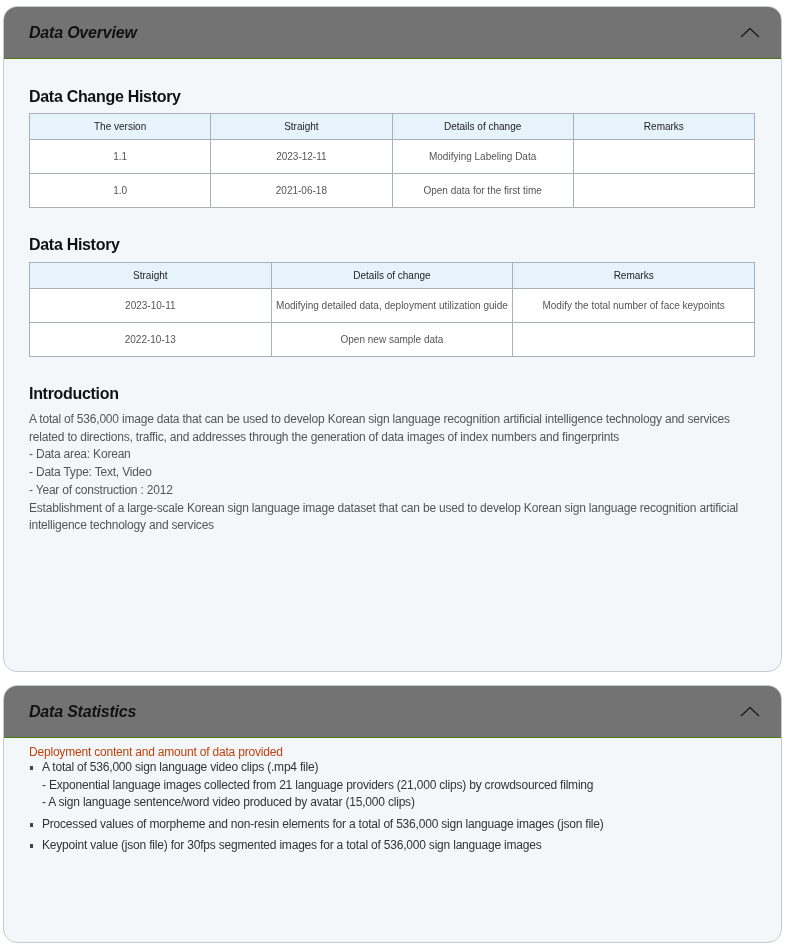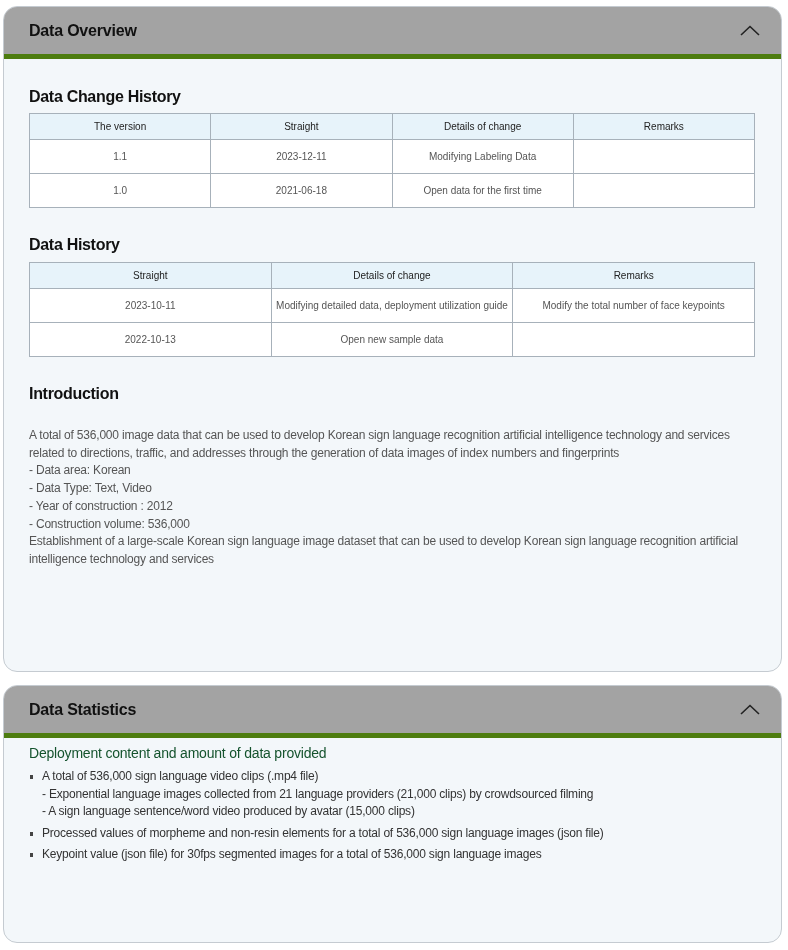--- a/index.html
+++ b/index.html
@@ -8,50 +8,50 @@
 
   .panel {
     position: absolute; left: 3px; width: 779px;
     border: 1px solid #c5cbd1; border-radius: 14px;
     background: #f3f7fa; overflow: hidden;
   }
   #panel-overview { top: 6px; height: 666px; }
   #panel-stats { top: 685px; height: 258px; }
 
   .panel-header {
-    height: 52px; background: #a3a3a3; border-bottom: 5px solid #4d7c0f;
+    height: 52px; background: #737373; border-bottom: 1px solid #4d7c0f;
     display: flex; align-items: center; justify-content: space-between;
-    padding: 0 20px 0 25px; cursor: pointer;
+    padding: 0 20px 0 25px; cursor: pointer; font-style: italic;
   }
   .panel-title { font-size: 16px; font-weight: bold; color: #111; letter-spacing: -0.2px; }
   .chevron { width: 22px; height: 14px; display: flex; align-items: center; justify-content: center; }
   .chevron svg { display: block; }
 
   .panel-body { padding: 0 26px 0 25px; }
 
   .section-title { font-size: 16px; color: #111; letter-spacing: -0.3px; }
   #sec-change-history .section-title { margin-top: 29px; margin-bottom: 7px; }
   #sec-data-history .section-title { margin-top: 28px; margin-bottom: 8px; }
-  #sec-intro .section-title { margin-top: 28px; margin-bottom: 24px; }
+  #sec-intro .section-title { margin-top: 28px; margin-bottom: 8px; }
   #sec-purpose .section-title { margin-top: 27px; margin-bottom: 8px; }
 
   table.grid {
     width: 726px; border-collapse: collapse; table-layout: fixed;
     background: #ffffff; font-size: 10px;
   }
   table.grid th, table.grid td {
     border: 1px solid #a7b1ba; text-align: center; vertical-align: middle;
   }
   table.grid th { background: #e7f3fa; color: #222; font-weight: normal; height: 26px; font-size: 10px; }
   table.grid td { color: #555; height: 34px; }
 
   .para { font-size: 12px; color: #555; line-height: 17.7px; letter-spacing: -0.2px; }
 
   .stats-body { padding: 7px 26px 0 25px; }
-  .stats-caption { font-size: 14px; color: #14532d; letter-spacing: -0.2px; margin-bottom: 7px; }
+  .stats-caption { font-size: 12px; color: #c2410c; letter-spacing: -0.2px; }
   ul.stats-list { list-style: none; font-size: 12px; color: #333; letter-spacing: -0.2px; }
   ul.stats-list li { position: relative; padding-left: 13px; line-height: 17.5px; margin-bottom: 4px; }
   ul.stats-list li::before {
     content: ""; position: absolute; left: 1px; top: 7px; width: 3px; height: 4px; background: #444;
   }
   .sub-line { display: block; }
 </style>
 </head>
 <body>
 
@@ -131,21 +131,20 @@
       </table>
     </div>
 
     <div id="sec-intro">
       <h3 class="section-title">Introduction</h3>
       <div class="para">
         <div>A total of 536,000 image data that can be used to develop Korean sign language recognition artificial intelligence technology and services related to directions, traffic, and addresses through the generation of data images of index numbers and fingerprints</div>
         <div>- Data area: Korean</div>
         <div>- Data Type: Text, Video</div>
         <div>- Year of construction : 2012</div>
-        <div>- Construction volume: 536,000</div>
       </div>
     </div>
 
     <div id="sec-purpose">
       <p class="para">Establishment of a large-scale Korean sign language image dataset that can be used to develop Korean sign language recognition artificial intelligence technology and services</p>
     </div>
   </div>
 </section>
 
 <section class="panel" id="panel-stats">

